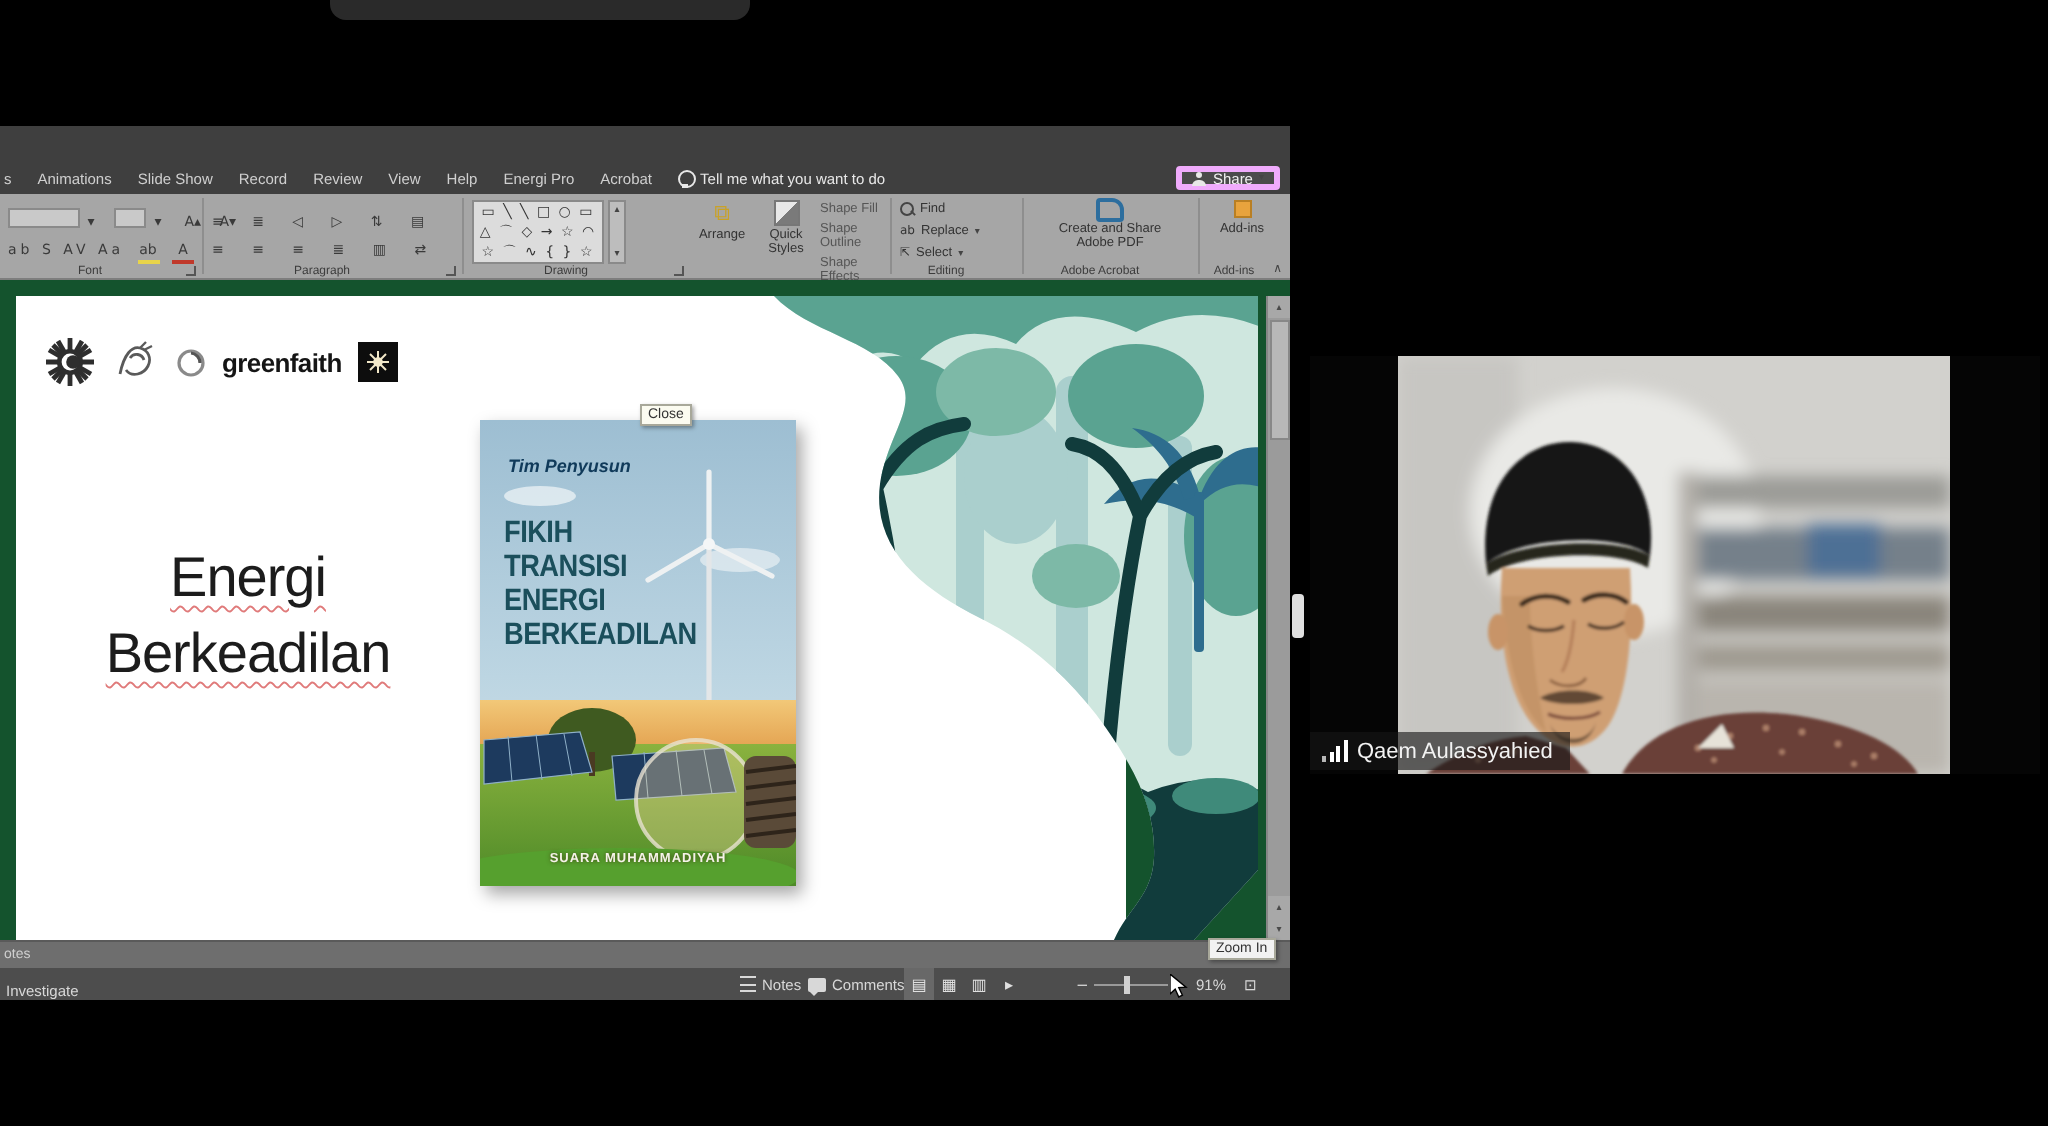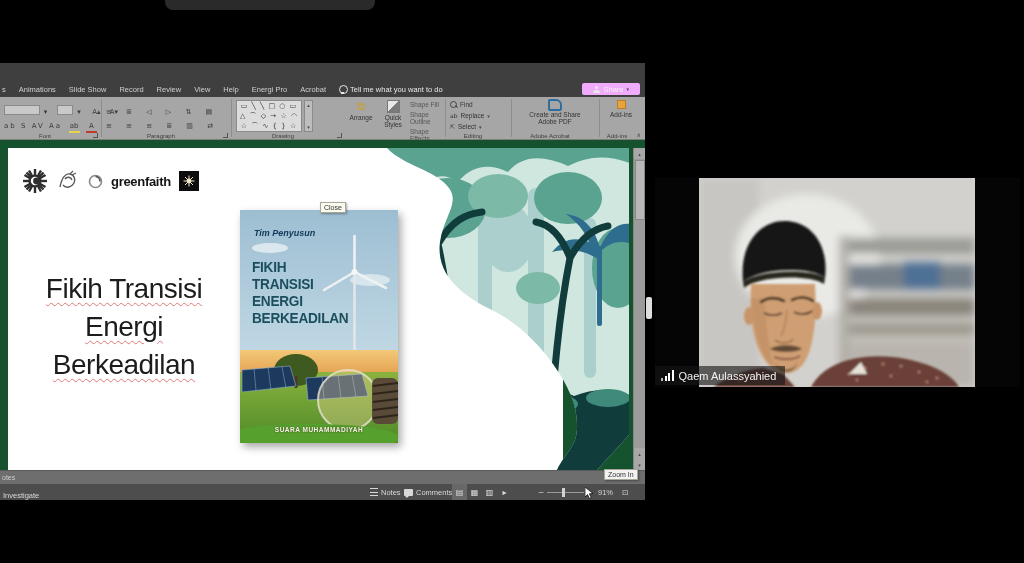--- a/index.html
+++ b/index.html
@@ -27,21 +27,21 @@
   .restore-ico:before{content:"";position:absolute;left:2px;top:-3px;width:7px;height:7px;border:1px solid #ddd;border-bottom:none;border-left:none;}
 
   .tabrow{position:absolute;left:0;top:19px;width:100%;height:15px;color:#cfcfcf;font-size:7.5px;}
   .tabs{position:absolute;left:2px;top:0;height:15px;display:flex;align-items:center;gap:13px;white-space:nowrap;}
   .tab{cursor:default;}
   .tellme{display:flex;align-items:center;gap:4px;color:#e8e8e8;}
   .bulb{width:7px;height:9px;position:relative;}
   .bulb:before{content:"";position:absolute;left:0;top:0;width:7px;height:7px;border-radius:50%;border:1px solid #e8e8e8;}
   .bulb:after{content:"";position:absolute;left:2px;bottom:0;width:3px;height:2px;background:#e8e8e8;}
   .share-btn{position:absolute;right:5px;top:1px;height:12px;padding:0 5px;background:#4b4b4b;
-    border:6px solid #f0abfc;border-radius:2px;display:flex;align-items:center;gap:3px;
+    border:3px solid #f0abfc;border-radius:2px;display:flex;align-items:center;gap:3px;
     color:#f0f0f0;font-size:7.5px;}
   .share-ico{width:7px;height:7px;position:relative;}
   .share-ico:before{content:"";position:absolute;left:2px;top:0;width:3px;height:3px;border-radius:50%;background:#e8e8e8;}
   .share-ico:after{content:"";position:absolute;left:0;bottom:0;width:7px;height:3px;border-radius:3px 3px 0 0;background:#e8e8e8;}
 
   
   .ribbon{position:absolute;left:0;top:34px;width:100%;height:43px;background:#a6a6a6;border-bottom:1px solid #7e7e7e;}
   .rgroup{position:absolute;top:0;height:43px;}
   .rgroup .glabel{position:absolute;bottom:1px;left:0;right:10px;text-align:center;font-size:6px;color:#3c3c3c;}
   .gsep{position:absolute;top:2px;bottom:2px;width:1px;background:#8e8e8e;}
@@ -291,21 +291,20 @@
                 <line x1="6" y1="0.5" x2="6" y2="11.5"></line>
                   <line x1="0.5" y1="6" x2="11.5" y2="6"></line>
                 <line x1="2" y1="2" x2="10" y2="10"></line>
                   <line x1="10" y1="2" x2="2" y2="10"></line>
               </g>
             </svg>
           </span>
         </div>
 
         <div class="slide-title">
-          <div><span class="wavy">Fikih Transisi</span></div>
           <div><span class="wavy">Energi</span></div>
           <div><span class="wavy">Berkeadilan</span></div>
         </div>
 
         <div class="book">
           <svg width="158" height="233" viewBox="0 0 158 233" style="position:absolute;left:0;top:0;">
             <defs>
               <linearGradient id="sky" x1="0" y1="0" x2="0" y2="1">
                 <stop offset="0" stop-color="#9dbed2"></stop>
                   <stop offset="0.55" stop-color="#bcd5e2"></stop>

